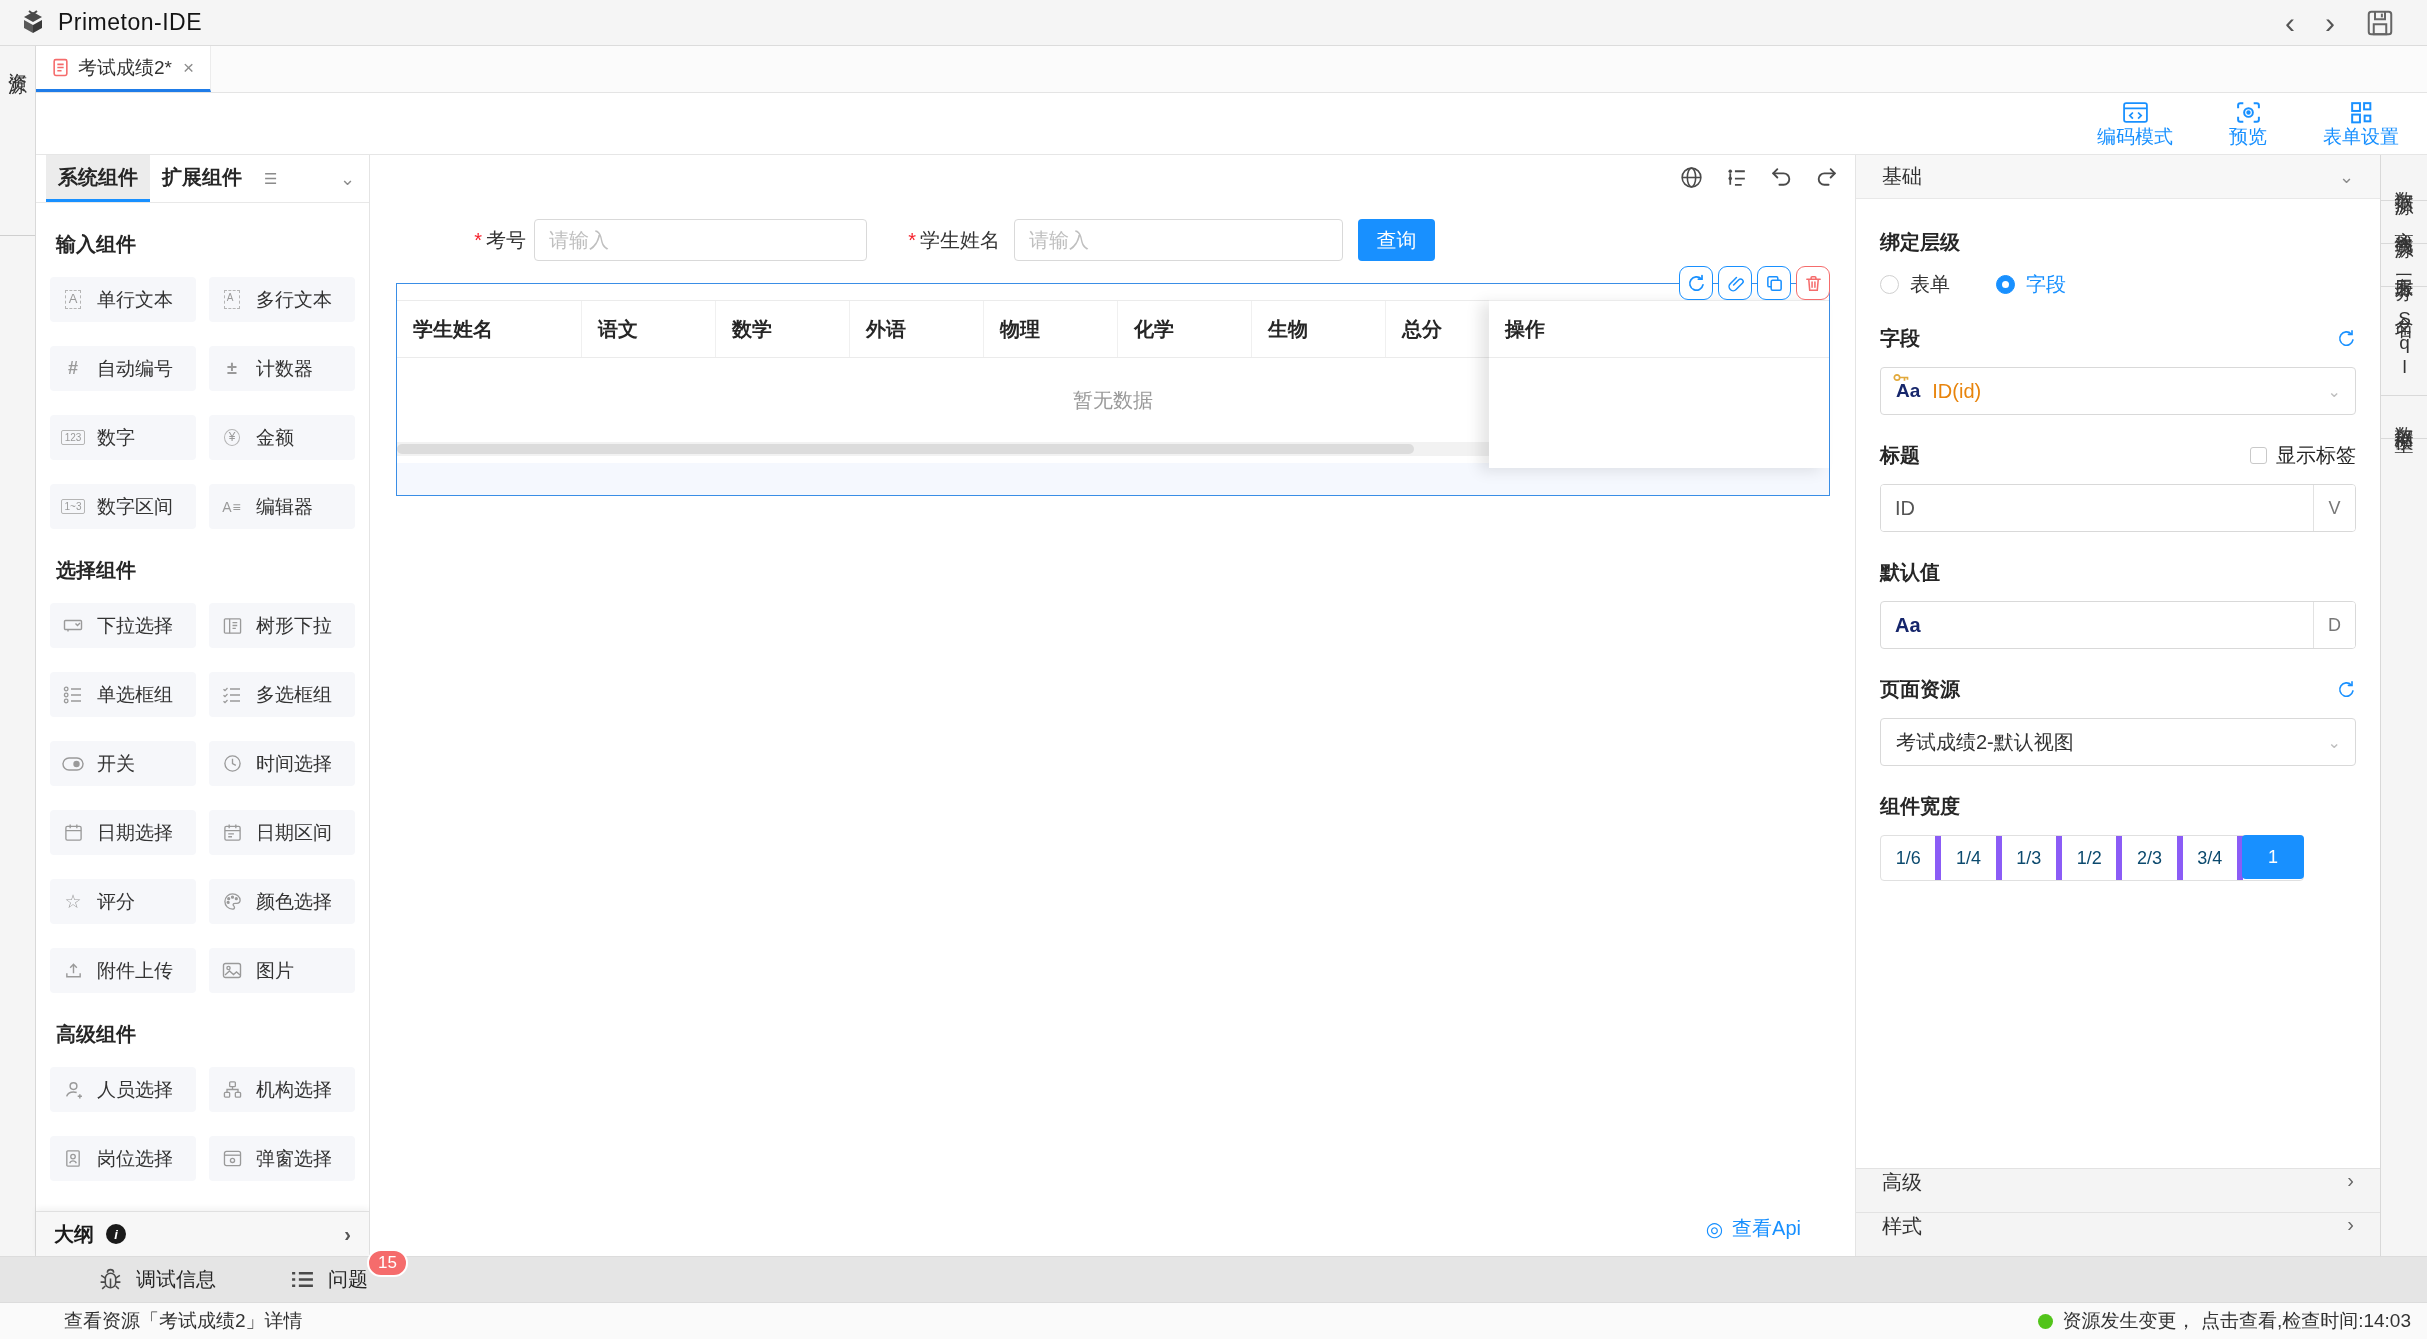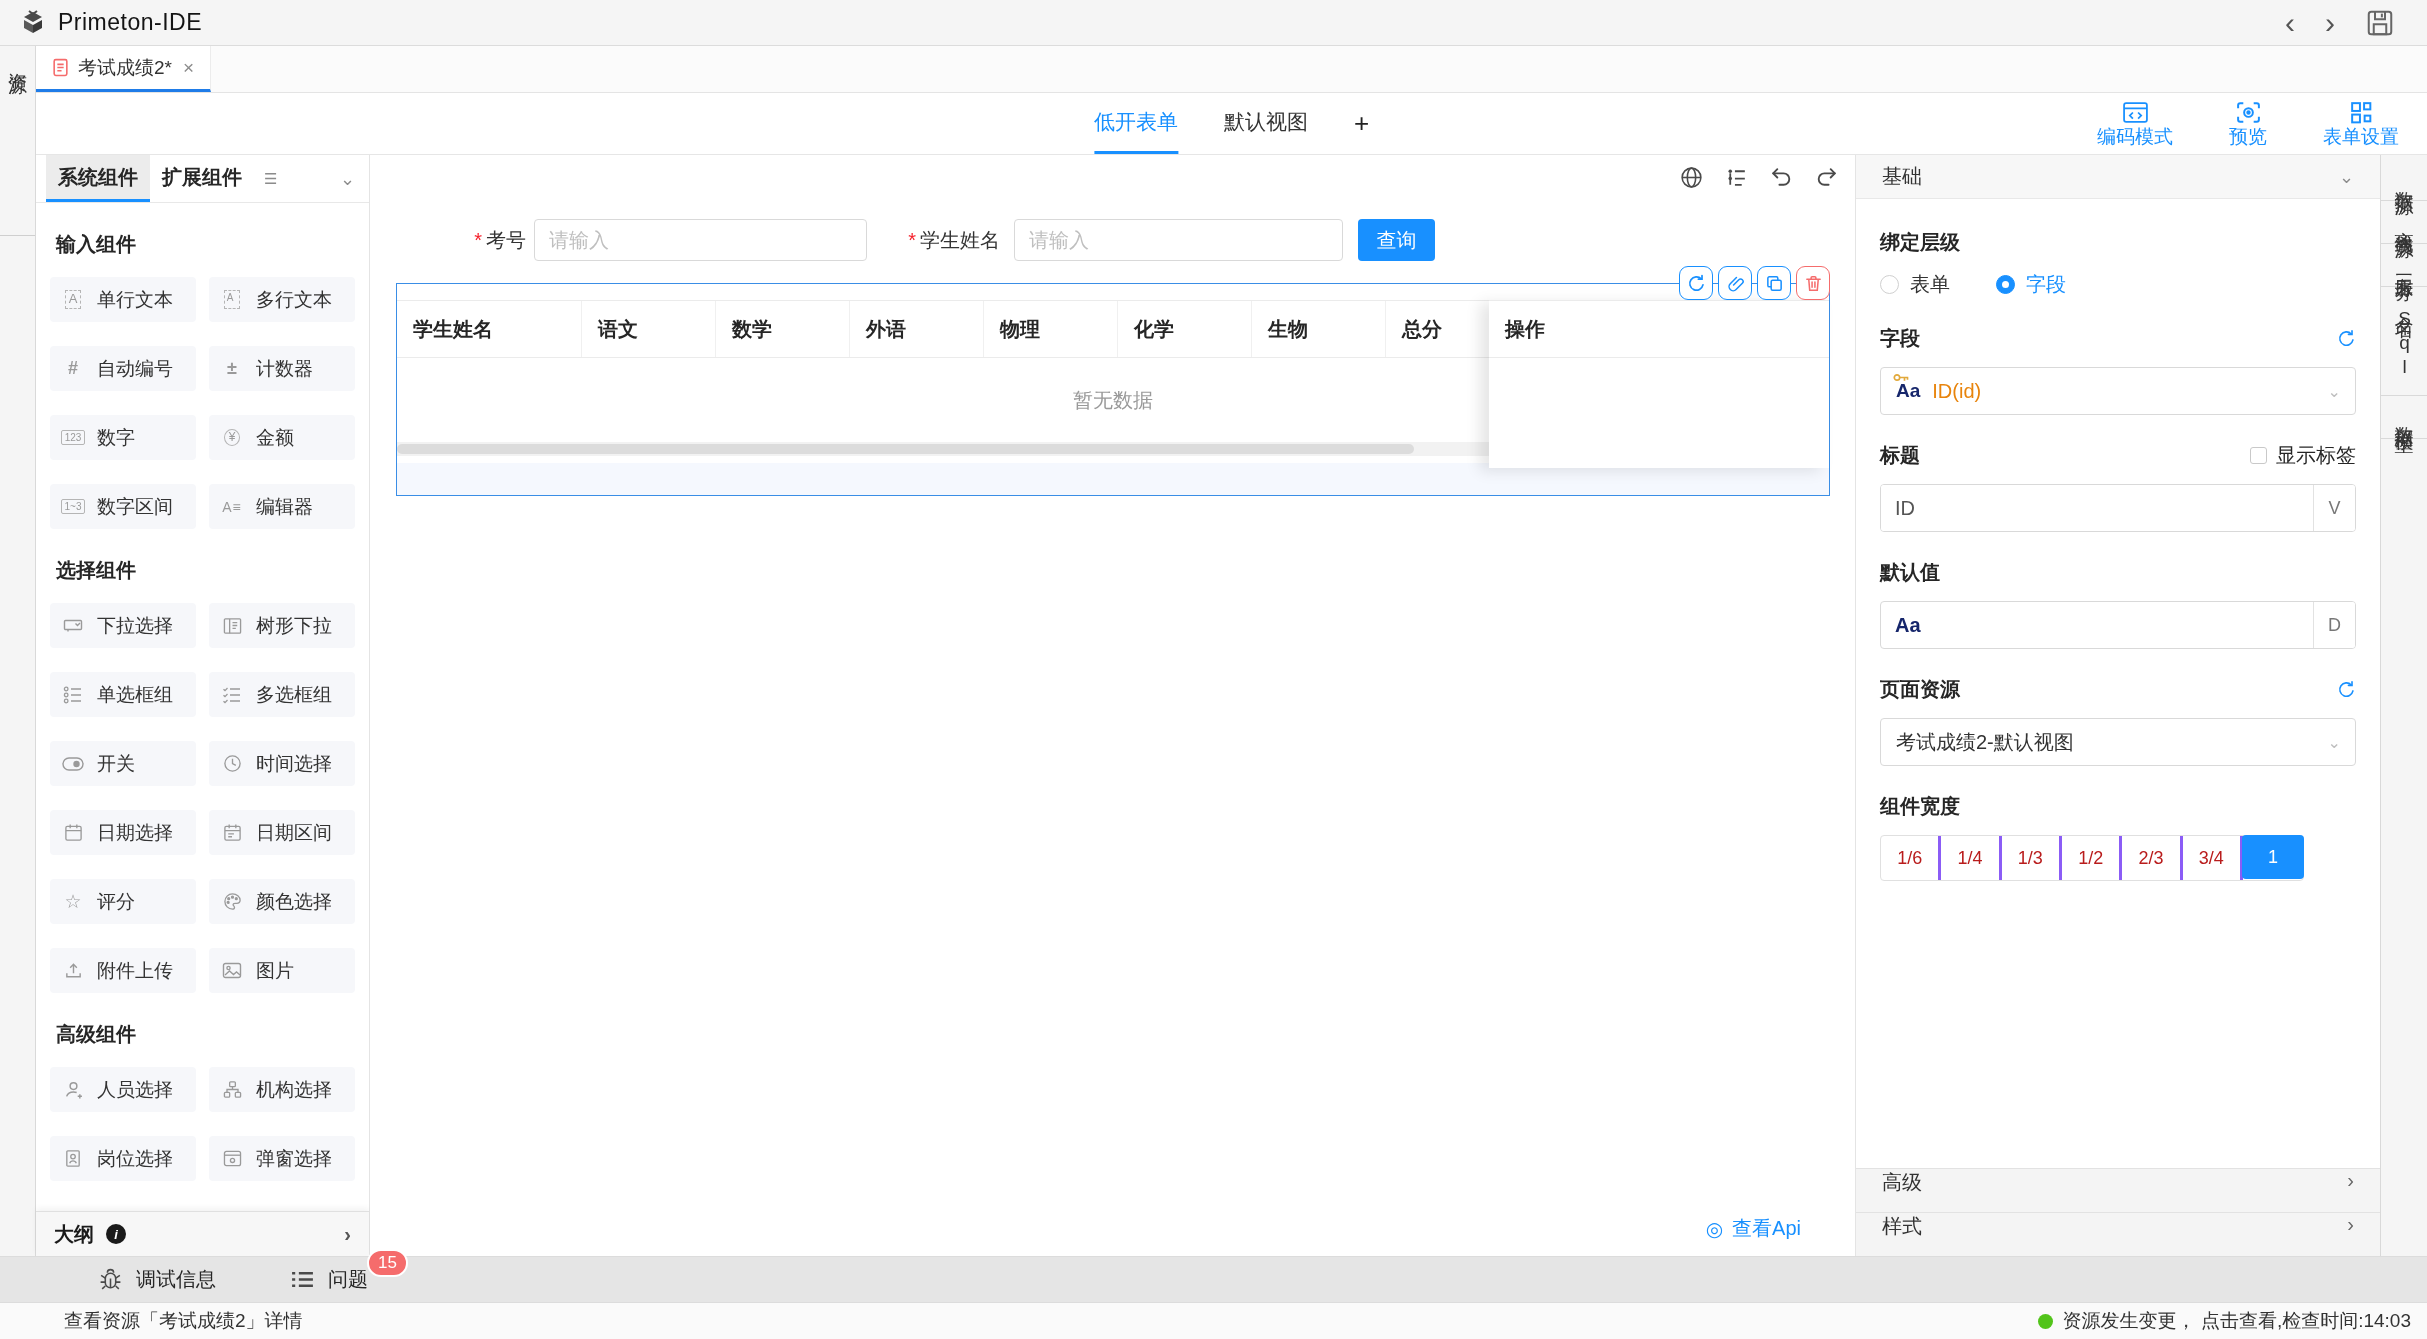--- a/index.html
+++ b/index.html
@@ -100,21 +100,21 @@
   .sel-chev{position:absolute;right:14px;color:#bfbfbf;font-size:16px}
   .keyaa{position:relative;font-weight:700;color:#16266b;font-size:19px;margin-right:12px}
   .field-val{color:#e8840c}
   .input-wrap{height:48px;border:1px solid #d9d9d9;border-radius:4px;display:flex;align-items:stretch;overflow:hidden}
   .input-wrap input{flex:1;border:none;outline:none;font-size:20px;padding:0 14px;color:#555;font-family:inherit;min-width:0}
   .prefix-aa{display:flex;align-items:center;padding-left:14px;font-weight:700;color:#16266b;font-size:20px}
   .suffix{width:42px;border-left:1px solid #e2e2e2;display:flex;align-items:center;justify-content:center;color:#777;font-size:18px;background:#fff}
   .cb{width:17px;height:17px;border:1px solid #c9c9c9;border-radius:3px;background:#fff;margin-right:9px}
   .cb-label{font-size:20px;color:#262626;font-weight:400}
   .wseg{display:flex;width:424px;border:1px solid #e0e0e0;border-radius:4px}
-  .wcell{flex:1;height:44px;display:flex;align-items:center;justify-content:center;font-size:18px;color:#b91c1c;border-right:3px solid #8b5cf6}
+  .wcell{flex:1;height:44px;display:flex;align-items:center;justify-content:center;font-size:18px;color:#0c4a6e;border-right:6px solid #8b5cf6}
   .wcell:last-child{border-right:none}
   .wcell.sel{background:#1890ff;color:#fff;border-radius:4px;margin:-1px;flex:0 0 62px}
   .pfoot{flex:0 0 auto}
   .prow{height:44px;background:#f4f4f4;border-top:1px solid #e2e2e2;display:flex;align-items:flex-start;padding:0 26px;font-size:20px;color:#333}
   .prow-chev{margin-left:auto;color:#666;font-size:20px}
 
   
   .rstrip{width:47px;background:#f5f5f5;border-left:1px solid #d9d9d9;flex:0 0 auto;display:flex;flex-direction:column;padding-top:6px}
   .ritem-wrap{border-bottom:1px solid #d9d9d9;padding:15px 0;display:flex;justify-content:center}
 
@@ -172,25 +172,20 @@
                 <rect x="2" y="1.5" width="12" height="15" rx="1.5"></rect>
                 <path d="M5 6h6M5 9h6M5 12h4"></path>
               </svg>
           </span>
           <span>考试成绩2*</span>
           <span class="tab-close">×</span>
         </div>
       </div>
 
       <div class="viewbar">
-        <div class="view-tabs">
-            <div class="view-tab active">低开表单</div>
-            <div class="view-tab">默认视图</div>
-            <div class="view-add">+</div>
-          </div>
         <div class="view-actions">
             <div class="vaction">
               <span class="ic ci">
                 <svg width="27" height="25" viewBox="0 0 26 24" fill="none" stroke="#1890ff" stroke-width="1.7">
                   <rect x="2" y="3" width="22" height="18" rx="2"></rect>
                   <path d="M2 8h22M10.5 12l-3 3 3 3M15.5 12l3 3-3 3"></path>
                 </svg>
               </span>
               <span>编码模式</span>
             </div>

